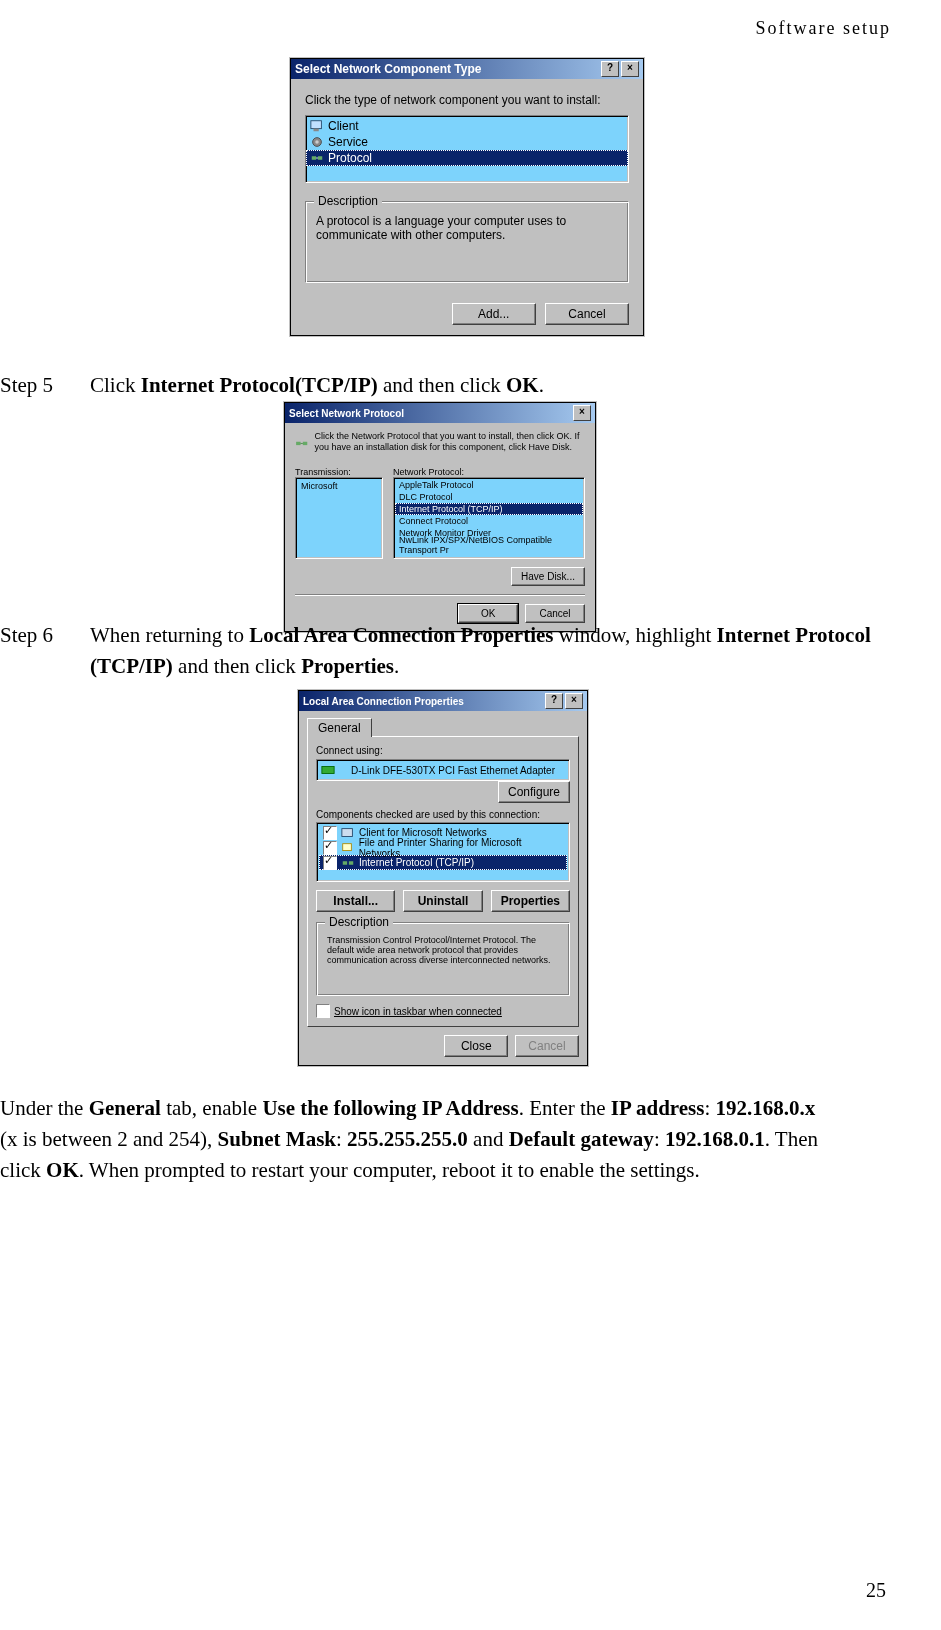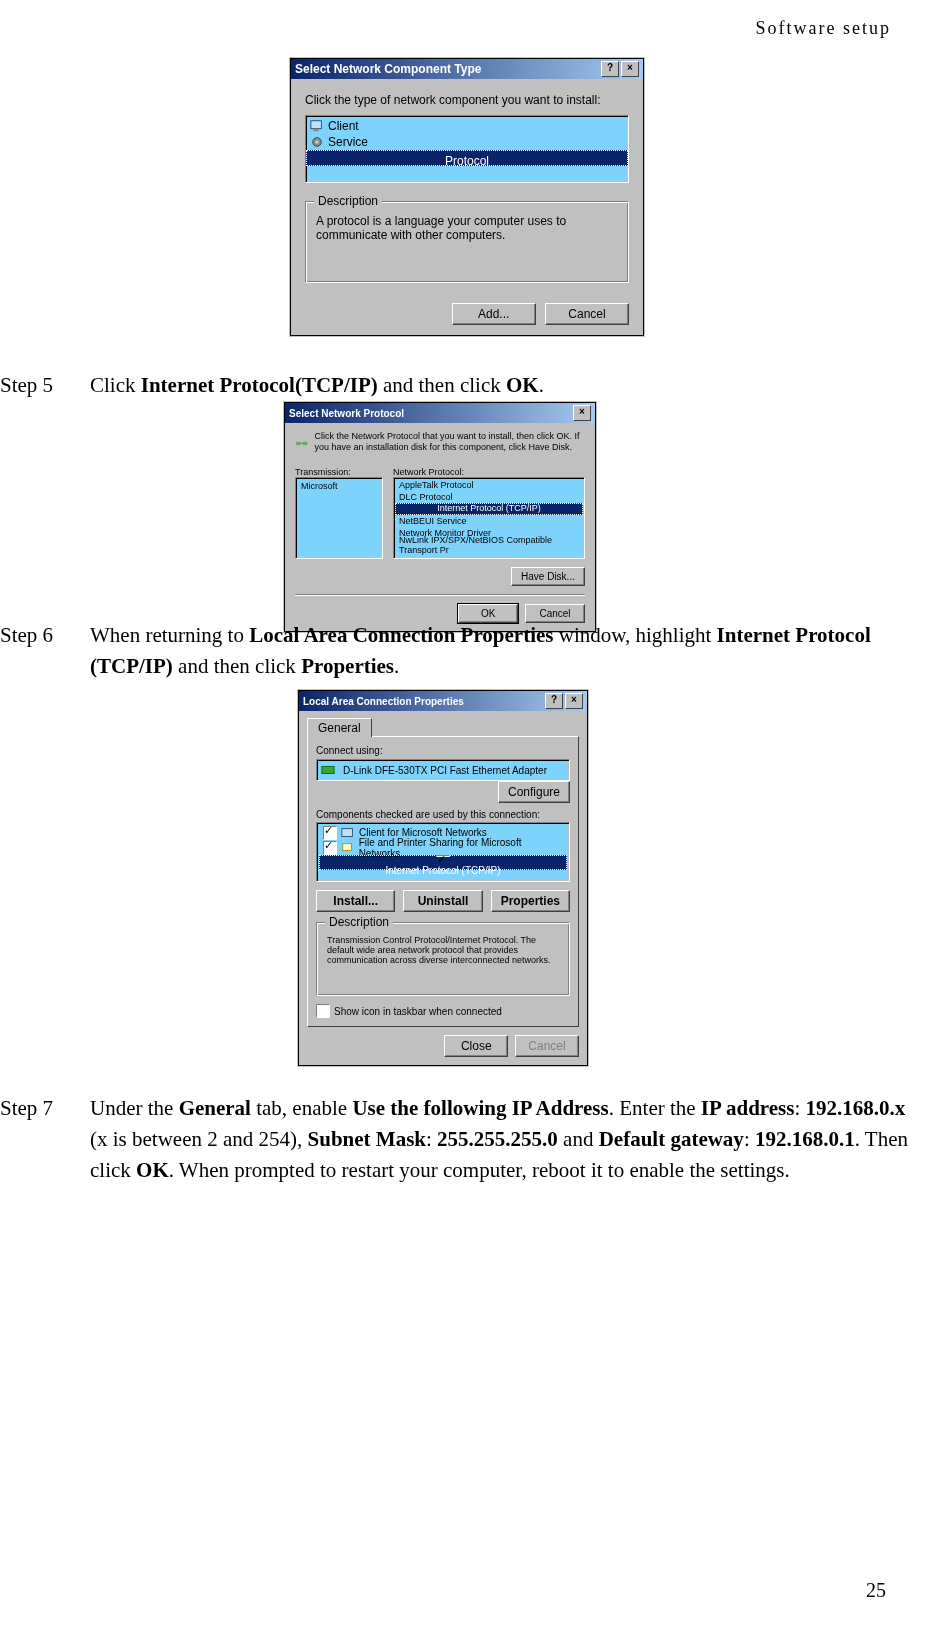--- a/index.html
+++ b/index.html
@@ -106,21 +106,21 @@
     font-size: 12px;
   }
   .list-item {
     padding: 0 4px;
     display: flex;
     align-items: center;
     gap: 4px;
     height: 16px;
   }
   .list-item.selected { background: #0a246a; color: #fff; }
-  .dotted-focus { outline: 1px dotted #fff; outline-offset: -1px; flex-direction: column; }
+  .dotted-focus { outline: 1px dotted #fff; outline-offset: -1px; }
   .icon16 {
     width: 14px; height: 14px; display:inline-block;
   }
   .tab {
     display:inline-block;
     background:#c0c0c0;
     border:1px solid #fff;
     border-bottom:none;
     border-right-color:#404040;
     padding:2px 10px;
@@ -234,21 +234,21 @@
             <div class="list-item" style="height:12px;">
                 <span>AppleTalk Protocol</span>
               </div>
             <div class="list-item" style="height:12px;">
                 <span>DLC Protocol</span>
               </div>
             <div class="list-item selected dotted-focus" style="height:12px;">
                 <span>Internet Protocol (TCP/IP)</span>
               </div>
             <div class="list-item" style="height:12px;">
-                <span>NetBEUI Service</span>
+                <span>Connect Protocol</span>
               </div>
             <div class="list-item" style="height:12px;">
                 <span>Network Monitor Driver</span>
               </div>
             <div class="list-item" style="height:12px;">
                 <span>NwLink IPX/SPX/NetBIOS Compatible Transport Pr</span>
               </div>
           </div>
         </div>
       </div>
@@ -274,21 +274,21 @@
     <div class="titlebar" style="font-size:10px;">
       <span>Local Area Connection Properties</span>
       <span class="spacer"></span>
       <span class="tb-btn">?</span>
       <span class="tb-btn">×</span>
     </div>
     <div style="padding:6px 8px 8px 8px;">
       <span class="tab">General</span>
       <div class="tabpanel" style="padding:8px;">
         <div>Connect using:</div>
-        <div class="sunken" style="padding:3px 4px; margin-top:3px; display:flex; align-items:center; gap:8px;">
+        <div class="sunken" style="padding:3px 4px; margin-top:3px; display:flex; align-items:center; gap:16px;">
           <svg class="icon16" viewBox="0 0 16 16">
               <rect x="1" y="4" width="14" height="8" fill="#3a3" stroke="#060"></rect>
             </svg>
           <span>D-Link DFE-530TX PCI Fast Ethernet Adapter</span>
         </div>
         <div style="text-align:right; ">
           <div class="raised-btn" style="display:inline-block; width:70px;">Configure</div>
         </div>
         <div style="margin-top:6px;">Components checked are used by this connection:</div>
         <div class="sunken" style="height:54px; padding:2px; margin-top:2px;">
@@ -317,33 +317,32 @@
         </div>
         <div style="display:flex; gap:8px; margin-top:8px;font-weight:bold;">
           <div class="raised-btn" style="flex:1;">Install...</div>
           <div class="raised-btn" style="flex:1;">Uninstall</div>
           <div class="raised-btn" style="flex:1;">Properties</div>
         </div>
         <div class="groupbox" style="margin-top:10px; height:50px; font-size:9px;">
           <span class="legend">Description</span>
           <div>Transmission Control Protocol/Internet Protocol. The default wide area network protocol that provides communication across diverse interconnected networks.</div>
         </div>
-        <div style="margin-top:8px; display:flex; align-items:center; gap:4px;">
+        <div style="margin-top:8px; display:flex; align-items:center; gap:4px;text-decoration:underline;">
           <span class="chk"></span>
           <span>Show icon in taskbar when connected</span>
         </div>
       </div>
       <div style="text-align:right; margin-top:8px;">
         <div class="raised-btn" style="display:inline-block; width:62px; margin-right:4px;">Close</div>
         <div class="raised-btn disabled" style="display:inline-block; width:62px;">Cancel</div>
       </div>
     </div>
   </div>
 
   <div class="step" style="top:1093px; left:0;">
-    <div class="step-label">Step 7</div>
     <div class="step-body">
       <span>Under the </span><b>General</b><span> tab, enable </span><b>Use the following IP Address</b><span>. Enter the </span><b>IP address</b><span>: </span><b>192.168.0.x</b><span> (x is between 2 and 254), </span><b>Subnet Mask</b><span>: </span><b>255.255.255.0</b><span> and </span><b>Default gateway</b><span>: </span><b>192.168.0.1</b><span>. Then click </span><b>OK</b><span>. When prompted to restart your computer, reboot it to enable the settings.</span>
     </div>
   </div>
 
   <div class="footer-right">25</div>
 </div>
 
 </body></html>

